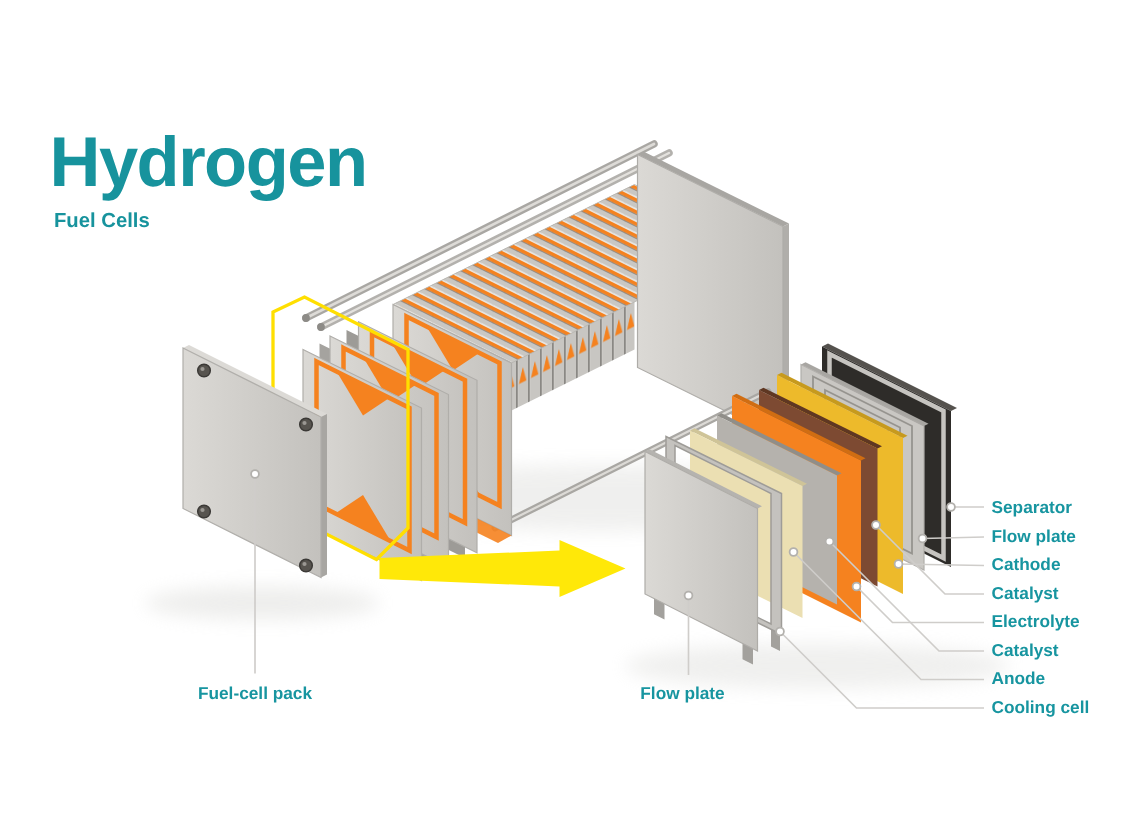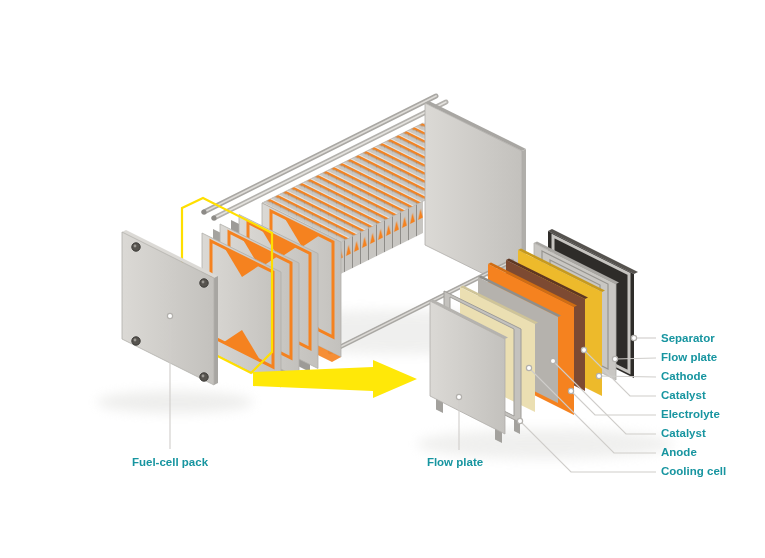--- a/index.html
+++ b/index.html
@@ -11,20 +11,24 @@
   .title-sub{margin:8px 0 0 3px;font-size:13.5px;font-weight:700;color:#17939d;}
   text.lbl{fill:#1795a0;font-size:11.5px;font-weight:700;font-family:"Liberation Sans",sans-serif;}
   .leader{stroke:#cfcdca;stroke-width:1.1;fill:none;}
   .dot{fill:#ffffff;stroke:#b3b1ad;stroke-width:1.2;}
 </style>
 </head>
 <body>
 
 <div class="stage">
 
+  <div class="title-block">
+    <h1 class="title-main">Hydrogen</h1>
+    <div class="title-sub">Fuel Cells</div>
+  </div>
 
   <svg width="765" height="558" viewBox="0 0 765 558">
     <defs>
       <filter id="soft" x="-60%" y="-60%" width="220%" height="220%">
         <feGaussianBlur stdDeviation="6"></feGaussianBlur>
       </filter>
       <linearGradient id="plateGrad" x1="0" y1="0" x2="1" y2="0">
         <stop offset="0" stop-color="#dbd9d5"></stop>
           <stop offset="1" stop-color="#c3c1bd"></stop>
       </linearGradient>

